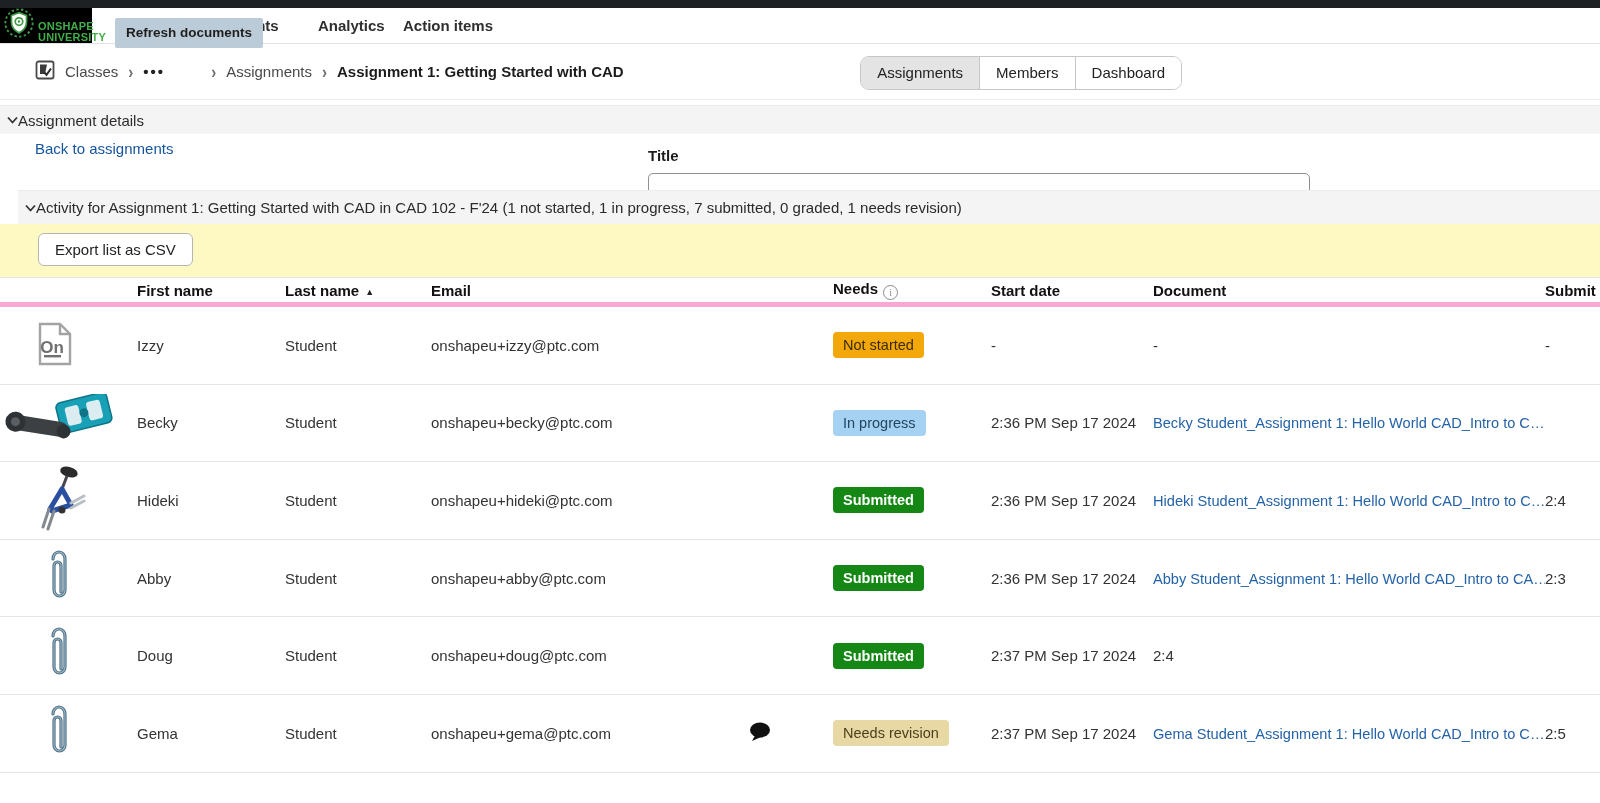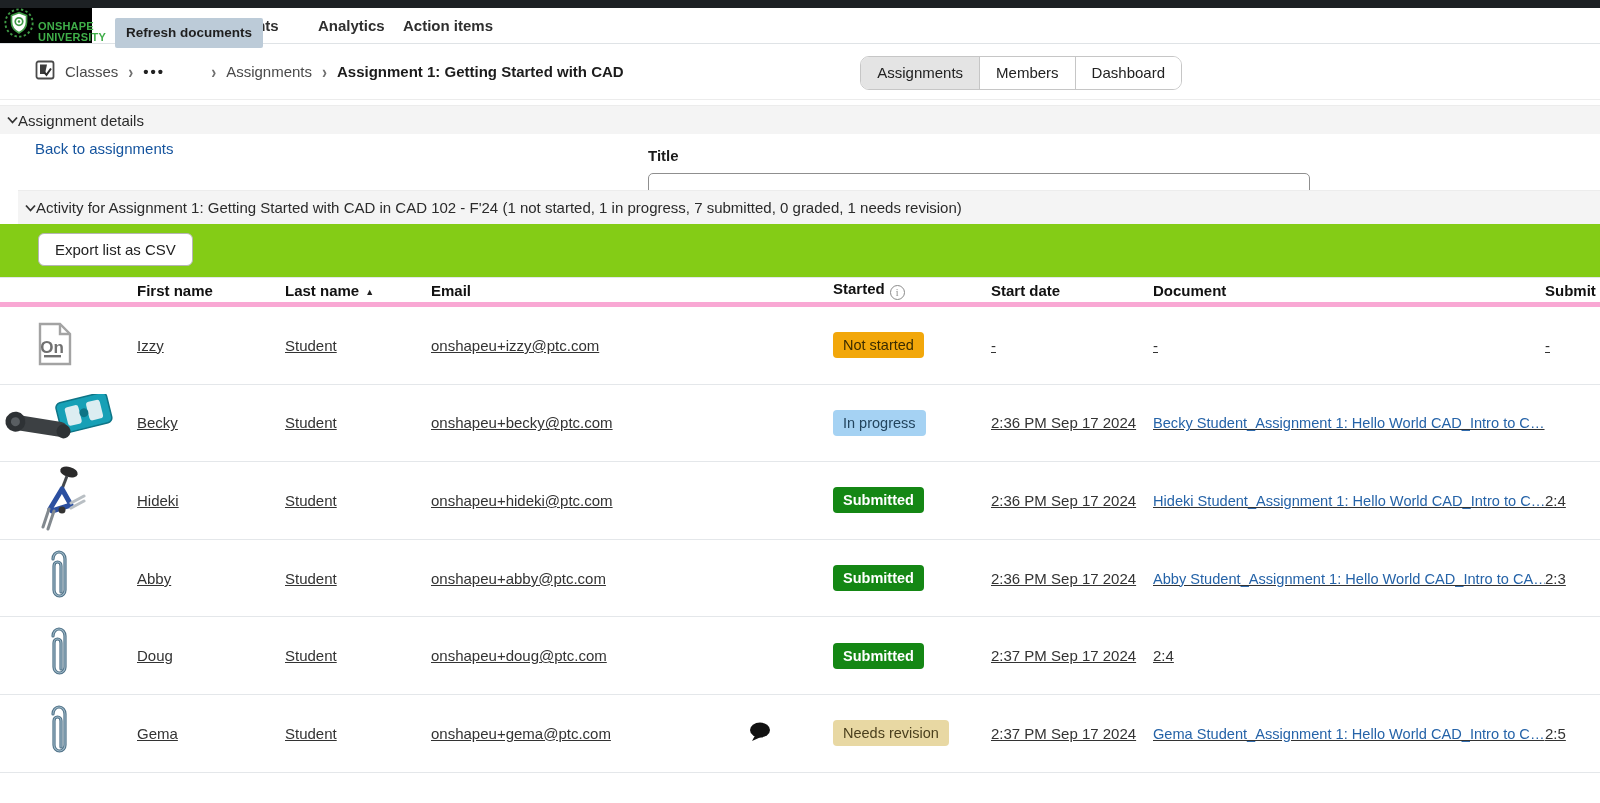--- a/index.html
+++ b/index.html
@@ -51,31 +51,31 @@
   
   .details-content { position: relative; height: 56px; background: #fff; overflow: hidden; }
   .back-link { position: absolute; left: 35px; top: 6px; font-size: 15px; font-weight: normal;
     color: #15549e; cursor: pointer; }
   .title-label { position: absolute; left: 648px; top: 13px; font-size: 15px;
     font-weight: bold; color: #1c1c1c; }
   .title-input { position: absolute; left: 648px; top: 39px; width: 662px; height: 40px;
     border: 1px solid #8f8f8f; border-radius: 5px; background: #fff; }
 
   
-  .export-row { height: 53px; background: #84cc16; }
+  .export-row { height: 53px; background: #fef9c3; }
   .export-btn { margin: 9px 0 0 38px; height: 33px; padding: 0 16px; font-size: 15px;
     color: #222; background: #fff; border: 1px solid #b5b5b5; border-radius: 6px;
     cursor: pointer; font-family: inherit; }
 
   
   .thead { display: flex; align-items: center; height: 30px;
     border-top: 1px solid #e2e6ea; border-bottom: 5px solid #f9a8d4;
     font-size: 15px; font-weight: bold; color: #111; }
   .trow { display: flex; align-items: center; height: 77.6px;
-    border-bottom: 1px solid #e4e7ea; font-size: 15px; text-decoration: underline; }
+    border-bottom: 1px solid #e4e7ea; font-size: 15px; }
   .cell { flex: 0 0 auto; white-space: nowrap; overflow: hidden; }
   .c-thumb { width: 137px; display: flex; align-items: center; justify-content: flex-start; }
   .c-first { width: 148px; }
   .c-last  { width: 146px; }
   .c-email { width: 259px; }
   .c-comment { width: 143px; display: flex; align-items: center; padding-left: 58px; }
   .c-status{ width: 158px; }
   .c-start { width: 162px; }
   .c-doc   { width: 392px; }
   .c-submit{ flex: 1 1 auto; }
@@ -177,21 +177,21 @@
 <div class="export-row">
   <button class="export-btn">Export list as CSV</button>
 </div>
 
 <div class="thead">
   <div class="cell c-thumb"></div>
   <div class="cell c-first">First name</div>
   <div class="cell c-last"><span>Last name</span><span class="sort-arrow">▲</span></div>
   <div class="cell c-email">Email</div>
   <div class="cell c-comment"></div>
-  <div class="cell c-status"><span>Started</span><span class="info-i">i</span></div>
+  <div class="cell c-status"><span>Needs</span><span class="info-i">i</span></div>
   <div class="cell c-start">Start date</div>
   <div class="cell c-doc">Document</div>
   <div class="cell c-submit">Submit date</div>
 </div>
 
 <div class="trow">
   <div class="cell c-thumb">
     <span class="thumb-on">
       <svg width="36" height="44" viewBox="0 0 36 44">
         <path d="M3 2 h20 l10 10 v30 h-30 z" fill="#fff" stroke="#a3a3a3" stroke-width="2.4"></path>

